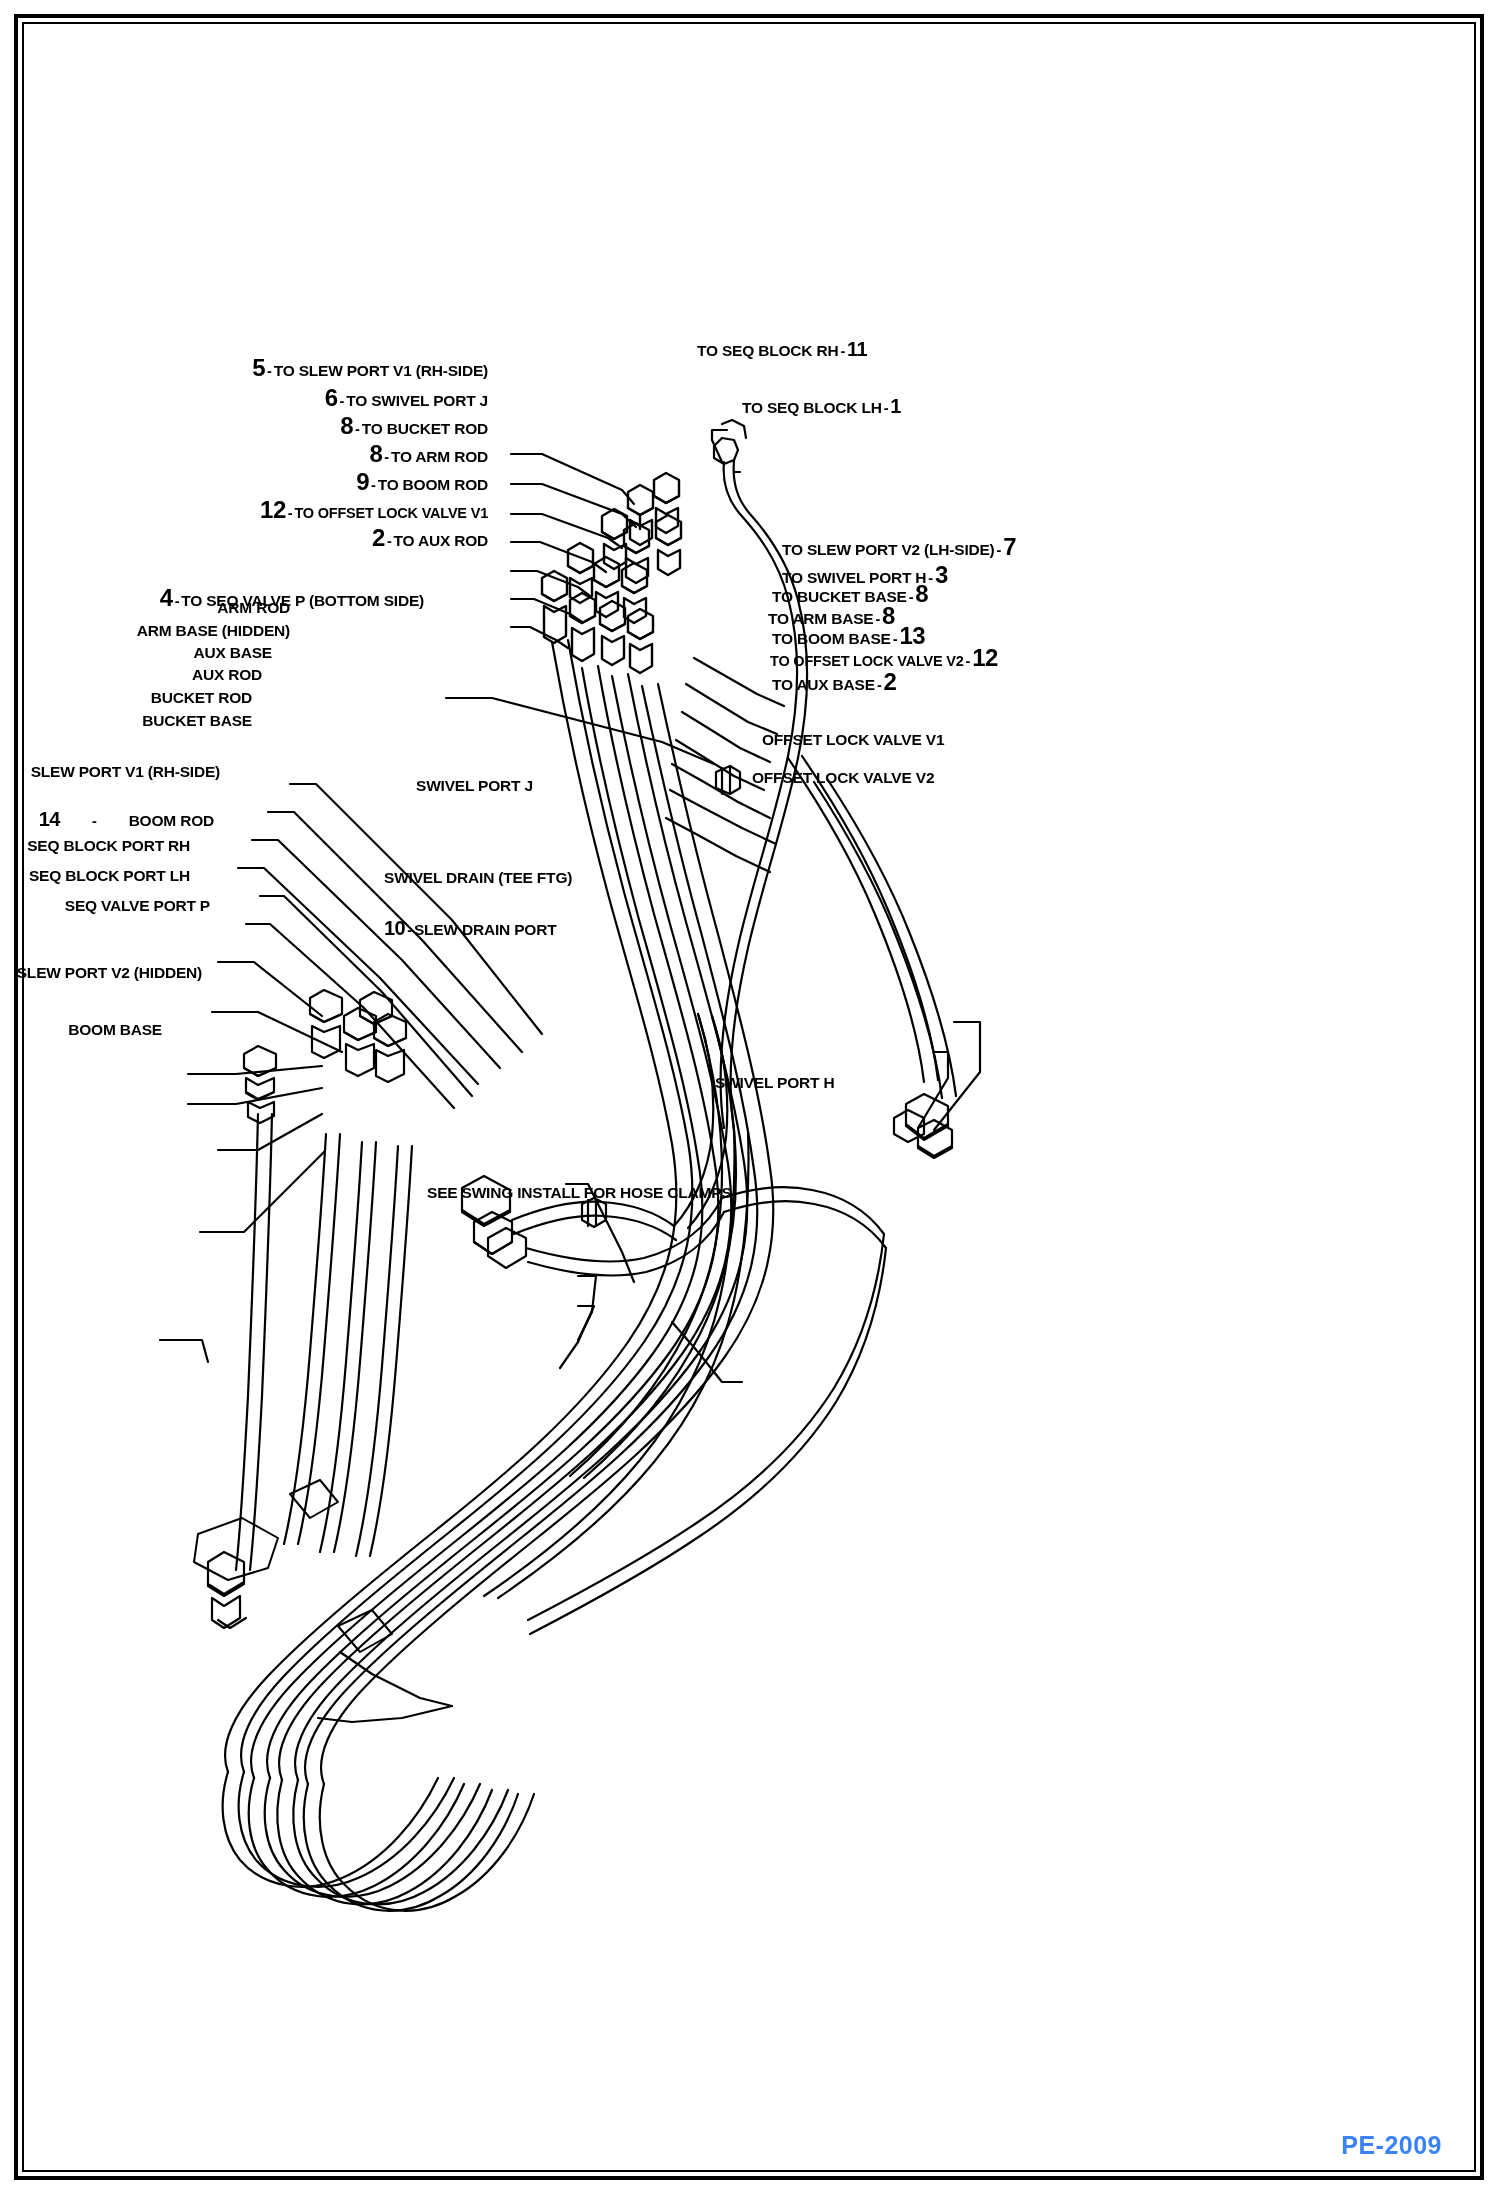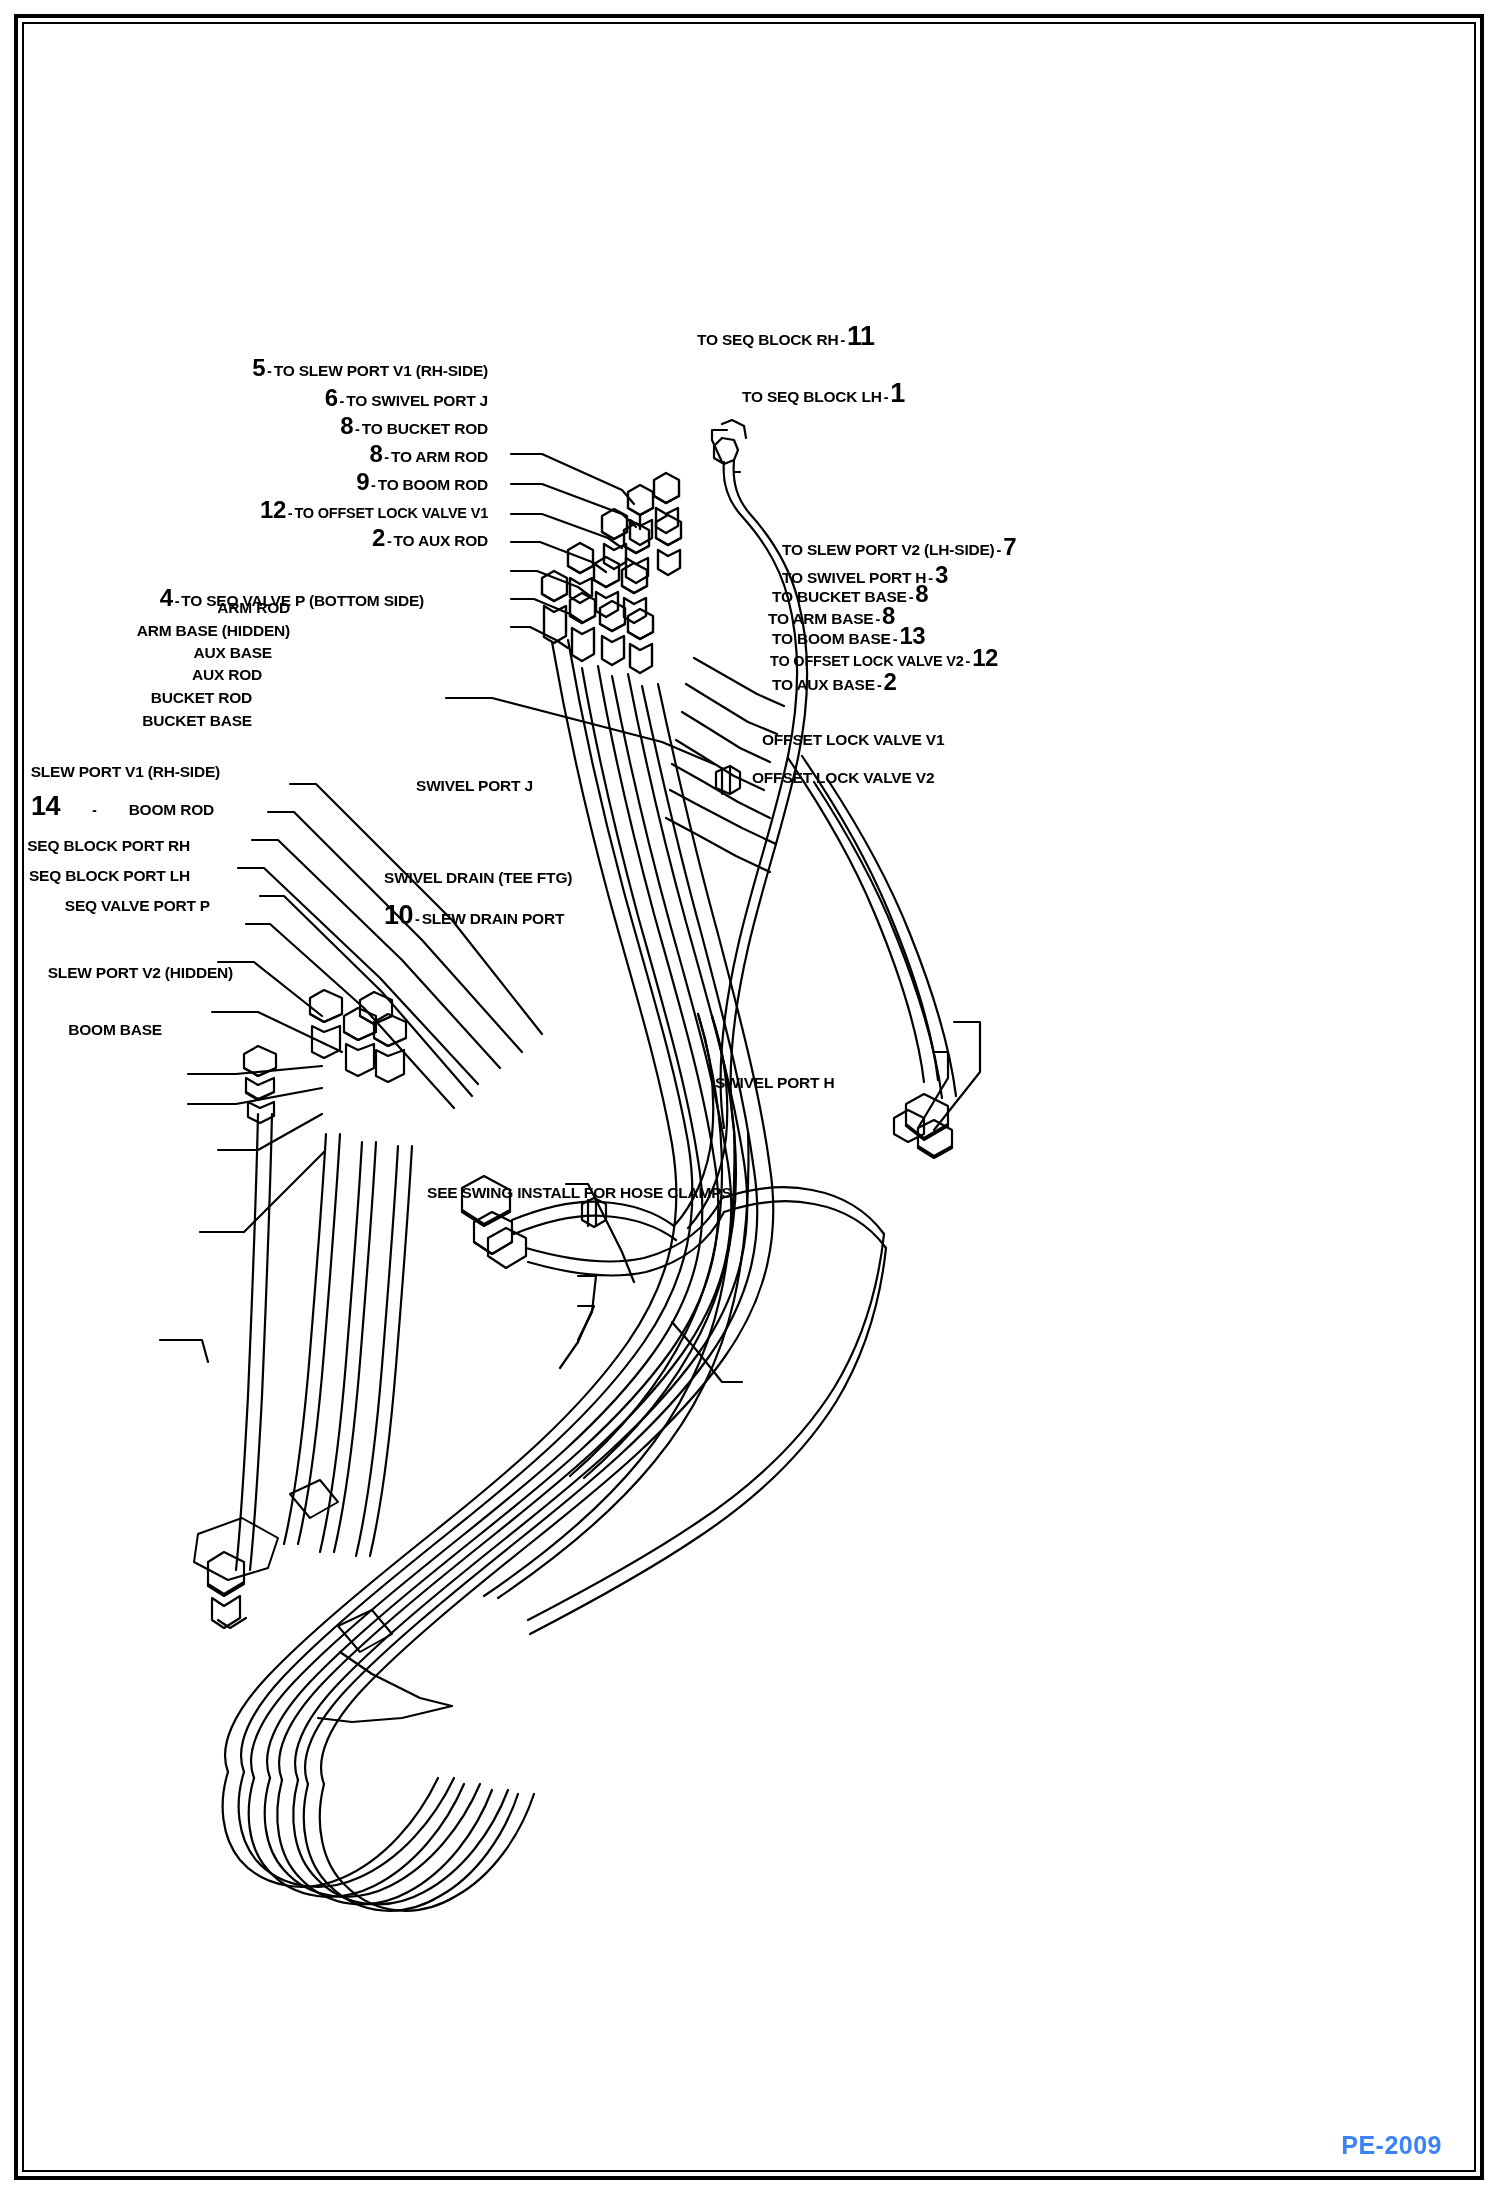--- a/index.html
+++ b/index.html
@@ -47,21 +47,21 @@
     letter-spacing:-0.2px;
     line-height:1;
   }
   .s14{font-size:14.5px;}
   .s15{font-size:15.5px;}
   .num{
     font-weight:bold;
     letter-spacing:-0.5px;
   }
   .n23{font-size:24px;}
-  .n26{font-size:27px;}
+  .n26{font-size:20px;margin-top:16px;}
   .r{text-align:right;}
   
   .row{display:flex;align-items:baseline;gap:2px;text-align:right;}
   .row.right{justify-content:flex-end;}
   #footer-code{
     position:absolute;
     right:56px;
     bottom:34px;
     font-family:"Liberation Sans", sans-serif;
     font-weight:bold;
@@ -444,21 +444,21 @@
 
   <div class="lbl row right" style="left:10px; top:793px; width:204px;gap:32px;">
     <span class="num n26">14</span>
     <span class="s14">-</span>
     <span class="s15">BOOM ROD</span>
   </div>
 
   <div class="lbl s15 r" style="left:10px; top:838px; width:180px;">SEQ BLOCK PORT RH</div>
   <div class="lbl s15 r" style="left:10px; top:868px; width:180px;">SEQ BLOCK PORT LH</div>
   <div class="lbl s15 r" style="left:10px; top:898px; width:200px;">SEQ VALVE PORT P</div>
-  <div class="lbl s15 r" style="left:10px; top:965px; width:192px;margin-left:31px;">SLEW PORT V2 (HIDDEN)</div>
+  <div class="lbl s15 r" style="left:10px; top:965px; width:192px;">SLEW PORT V2 (HIDDEN)</div>
   <div class="lbl s15 r" style="left:10px; top:1022px; width:152px;">BOOM BASE</div>
 
   <div class="lbl s15" style="left:416px; top:778px;">SWIVEL PORT J</div>
   <div class="lbl s15" style="left:384px; top:870px;">SWIVEL DRAIN (TEE FTG)</div>
 
   <div class="lbl row" style="left:384px; top:902px;">
     <span class="num n26">10</span>
     <span class="s14">-</span>
     <span class="s15">SLEW DRAIN PORT</span>
   </div>

